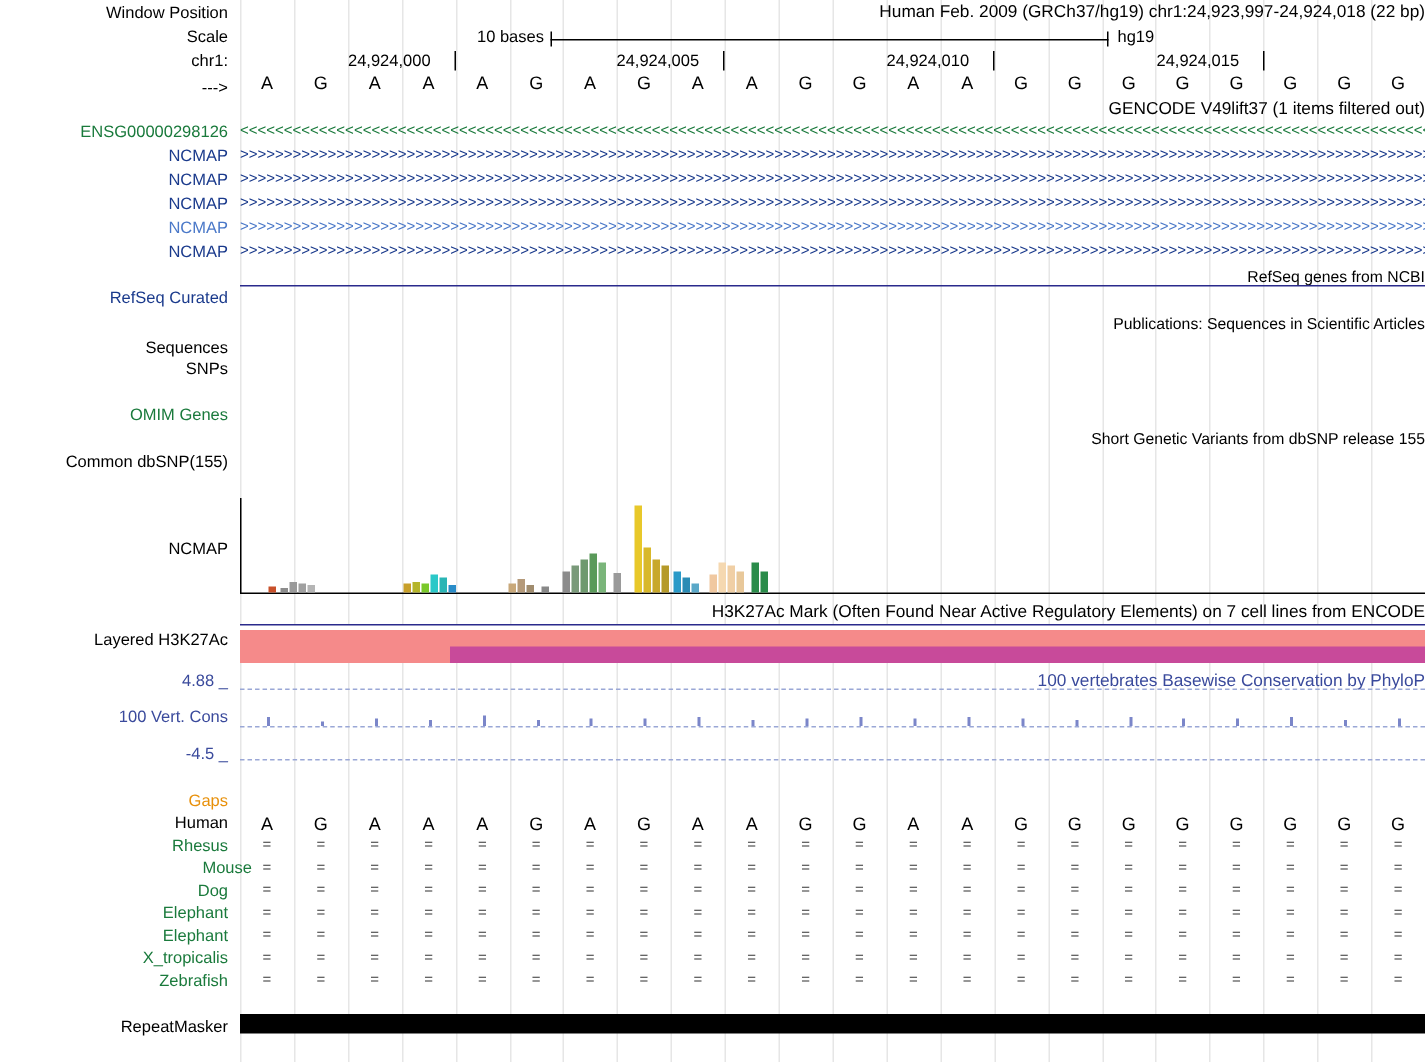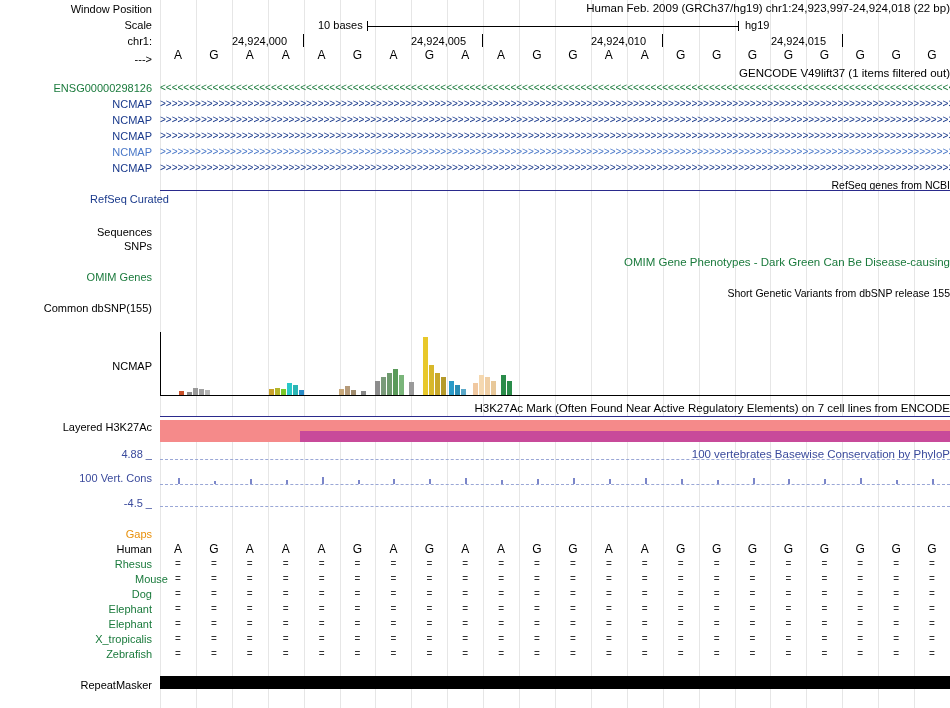--- a/index.html
+++ b/index.html
@@ -198,30 +198,30 @@
 
   <div class="lbl" style="left:0; top:130px; width:152px; color:#1a3a8c;">NCMAP</div>
   <div class="arrowrow" id="arrow3" style="top: 130px; color: rgb(26, 58, 140); border-top: 0px;">&gt;&gt;&gt;&gt;&gt;&gt;&gt;&gt;&gt;&gt;&gt;&gt;&gt;&gt;&gt;&gt;&gt;&gt;&gt;&gt;&gt;&gt;&gt;&gt;&gt;&gt;&gt;&gt;&gt;&gt;&gt;&gt;&gt;&gt;&gt;&gt;&gt;&gt;&gt;&gt;&gt;&gt;&gt;&gt;&gt;&gt;&gt;&gt;&gt;&gt;&gt;&gt;&gt;&gt;&gt;&gt;&gt;&gt;&gt;&gt;&gt;&gt;&gt;&gt;&gt;&gt;&gt;&gt;&gt;&gt;&gt;&gt;&gt;&gt;&gt;&gt;&gt;&gt;&gt;&gt;&gt;&gt;&gt;&gt;&gt;&gt;&gt;&gt;&gt;&gt;&gt;&gt;&gt;&gt;&gt;&gt;&gt;&gt;&gt;&gt;&gt;&gt;&gt;&gt;&gt;&gt;&gt;&gt;&gt;&gt;&gt;&gt;&gt;&gt;&gt;&gt;&gt;&gt;&gt;&gt;&gt;&gt;&gt;&gt;&gt;&gt;&gt;&gt;&gt;&gt;&gt;&gt;&gt;&gt;&gt;&gt;&gt;&gt;&gt;&gt;&gt;&gt;&gt;&gt;&gt;&gt;&gt;&gt;&gt;&gt;&gt;&gt;&gt;&gt;&gt;&gt;&gt;&gt;&gt;&gt;&gt;&gt;&gt;&gt;&gt;&gt;&gt;&gt;&gt;&gt;&gt;&gt;&gt;&gt;&gt;&gt;&gt;&gt;&gt;&gt;&gt;&gt;&gt;&gt;&gt;&gt;&gt;&gt;&gt;&gt;&gt;&gt;&gt;&gt;&gt;&gt;&gt;&gt;&gt;&gt;</div>
 
   <div class="lbl" style="left:0; top:146px; width:152px; color:#4a78c8;">NCMAP</div>
   <div class="arrowrow" id="arrow4" style="top: 146px; color: rgb(74, 120, 200); border-top: 0px;">&gt;&gt;&gt;&gt;&gt;&gt;&gt;&gt;&gt;&gt;&gt;&gt;&gt;&gt;&gt;&gt;&gt;&gt;&gt;&gt;&gt;&gt;&gt;&gt;&gt;&gt;&gt;&gt;&gt;&gt;&gt;&gt;&gt;&gt;&gt;&gt;&gt;&gt;&gt;&gt;&gt;&gt;&gt;&gt;&gt;&gt;&gt;&gt;&gt;&gt;&gt;&gt;&gt;&gt;&gt;&gt;&gt;&gt;&gt;&gt;&gt;&gt;&gt;&gt;&gt;&gt;&gt;&gt;&gt;&gt;&gt;&gt;&gt;&gt;&gt;&gt;&gt;&gt;&gt;&gt;&gt;&gt;&gt;&gt;&gt;&gt;&gt;&gt;&gt;&gt;&gt;&gt;&gt;&gt;&gt;&gt;&gt;&gt;&gt;&gt;&gt;&gt;&gt;&gt;&gt;&gt;&gt;&gt;&gt;&gt;&gt;&gt;&gt;&gt;&gt;&gt;&gt;&gt;&gt;&gt;&gt;&gt;&gt;&gt;&gt;&gt;&gt;&gt;&gt;&gt;&gt;&gt;&gt;&gt;&gt;&gt;&gt;&gt;&gt;&gt;&gt;&gt;&gt;&gt;&gt;&gt;&gt;&gt;&gt;&gt;&gt;&gt;&gt;&gt;&gt;&gt;&gt;&gt;&gt;&gt;&gt;&gt;&gt;&gt;&gt;&gt;&gt;&gt;&gt;&gt;&gt;&gt;&gt;&gt;&gt;&gt;&gt;&gt;&gt;&gt;&gt;&gt;&gt;&gt;&gt;&gt;&gt;&gt;&gt;&gt;&gt;&gt;&gt;&gt;&gt;&gt;&gt;&gt;&gt;&gt;</div>
 
   <div class="lbl" style="left:0; top:162px; width:152px; color:#1a3a8c;">NCMAP</div>
   <div class="arrowrow" id="arrow5" style="top: 162px; color: rgb(26, 58, 140); border-top: 0px;">&gt;&gt;&gt;&gt;&gt;&gt;&gt;&gt;&gt;&gt;&gt;&gt;&gt;&gt;&gt;&gt;&gt;&gt;&gt;&gt;&gt;&gt;&gt;&gt;&gt;&gt;&gt;&gt;&gt;&gt;&gt;&gt;&gt;&gt;&gt;&gt;&gt;&gt;&gt;&gt;&gt;&gt;&gt;&gt;&gt;&gt;&gt;&gt;&gt;&gt;&gt;&gt;&gt;&gt;&gt;&gt;&gt;&gt;&gt;&gt;&gt;&gt;&gt;&gt;&gt;&gt;&gt;&gt;&gt;&gt;&gt;&gt;&gt;&gt;&gt;&gt;&gt;&gt;&gt;&gt;&gt;&gt;&gt;&gt;&gt;&gt;&gt;&gt;&gt;&gt;&gt;&gt;&gt;&gt;&gt;&gt;&gt;&gt;&gt;&gt;&gt;&gt;&gt;&gt;&gt;&gt;&gt;&gt;&gt;&gt;&gt;&gt;&gt;&gt;&gt;&gt;&gt;&gt;&gt;&gt;&gt;&gt;&gt;&gt;&gt;&gt;&gt;&gt;&gt;&gt;&gt;&gt;&gt;&gt;&gt;&gt;&gt;&gt;&gt;&gt;&gt;&gt;&gt;&gt;&gt;&gt;&gt;&gt;&gt;&gt;&gt;&gt;&gt;&gt;&gt;&gt;&gt;&gt;&gt;&gt;&gt;&gt;&gt;&gt;&gt;&gt;&gt;&gt;&gt;&gt;&gt;&gt;&gt;&gt;&gt;&gt;&gt;&gt;&gt;&gt;&gt;&gt;&gt;&gt;&gt;&gt;&gt;&gt;&gt;&gt;&gt;&gt;&gt;&gt;&gt;&gt;&gt;&gt;&gt;&gt;</div>
 
-  <div class="lbl" style="left:0; top:193px; width:152px; color:#1a3a8c;padding-left:17px;">RefSeq Curated</div>
+  <div class="lbl" style="left:0; top:193px; width:152px; color:#1a3a8c;">RefSeq Curated</div>
   <div class="centered-title" style="top:179px; font-size:10.5px;">RefSeq genes from NCBI</div>
   <div class="solidline" style="top:190px;"></div>
 
   <div class="lbl" style="left:0; top:226px; width:152px;">Sequences</div>
+  <div class="centered-title" style="top:210px; font-size:10.5px;">Publications: Sequences in Scientific Articles</div>
 
   <div class="lbl" style="left:0; top:240px; width:152px;">SNPs</div>
 
   <div class="lbl" style="left:0; top:271px; width:152px; color:#1a7a3c;">OMIM Genes</div>
-  <div class="centered-title" style="top:256px; color:#1a7a3c; font-size:11.5px;">OMIM Gene Phenotypes - Dark Green Can Be Disease-causing</div>
 
   <div class="lbl" style="left:0; top:302px; width:152px;">Common dbSNP(155)</div>
   <div class="centered-title" style="top:287px; font-size:10.5px;">Short Genetic Variants from dbSNP release 155</div>
 
   <div class="lbl" style="left:0; top:360px; width:152px;">NCMAP</div>
   <div id="gtex-plot" style="position:absolute; left:160px; top:332px; width:790px; height:64px; border-left:1px solid #000; border-bottom:1px solid #000; box-sizing:border-box;">
       <div class="bar" style="left: 18px; width: 5px; height: 4px; background: rgb(200, 80, 42);"></div>
       <div class="bar" style="left: 26px; width: 5px; height: 3px; background: rgb(140, 140, 140);"></div>
       <div class="bar" style="left: 32px; width: 5px; height: 7px; background: rgb(154, 154, 154);"></div>
       <div class="bar" style="left: 38px; width: 5px; height: 6px; background: rgb(160, 160, 160);"></div>

